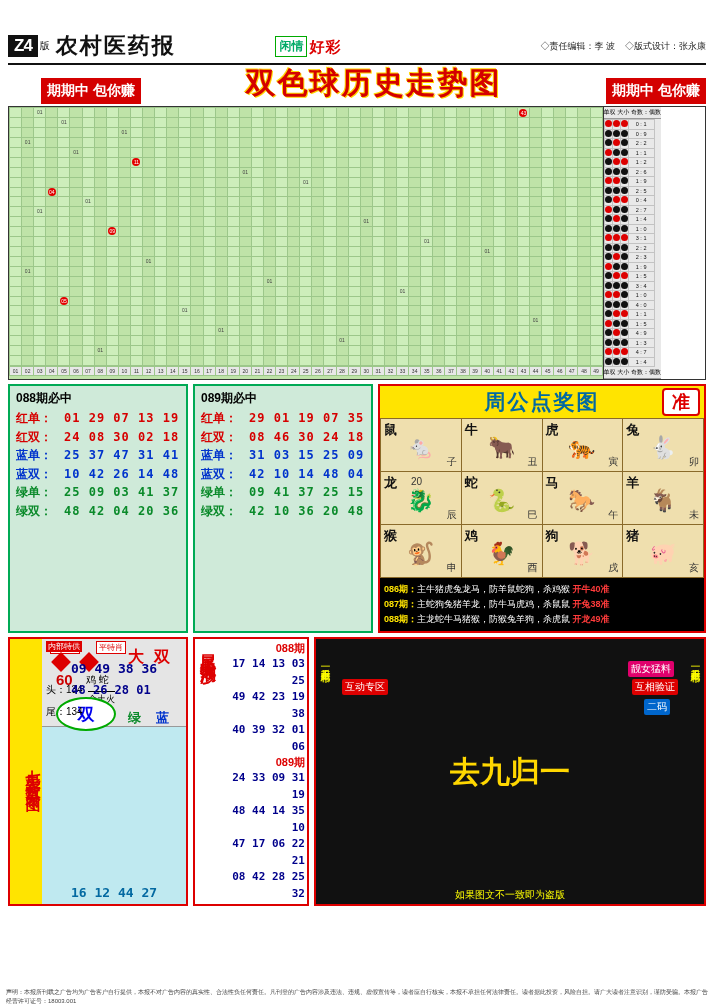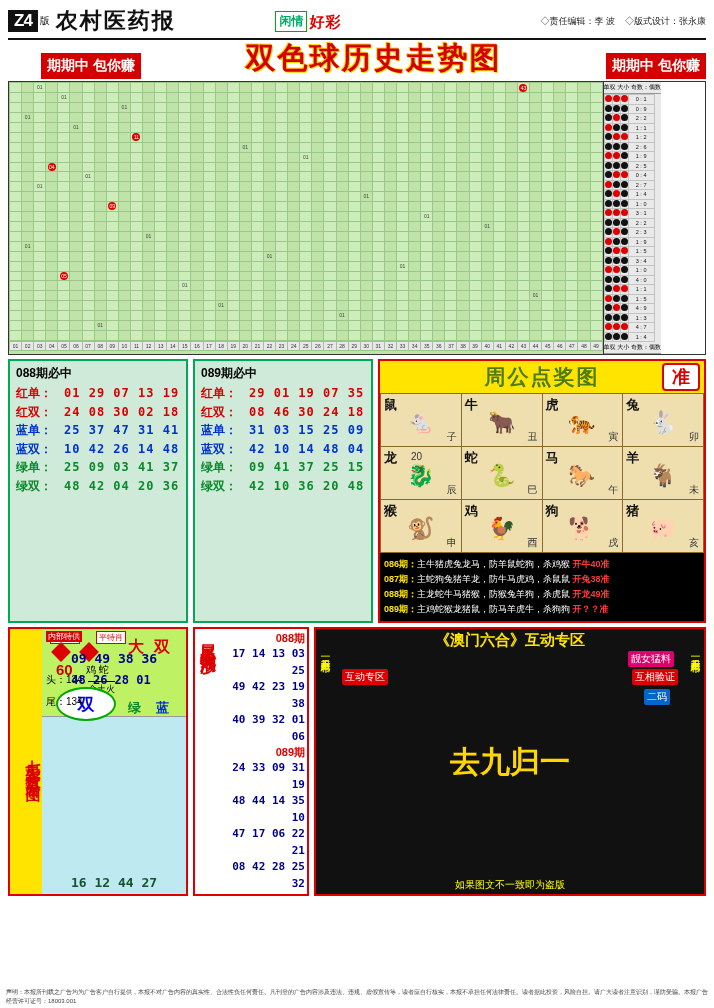--- a/index.html
+++ b/index.html
@@ -7,21 +7,21 @@
   body {
     width: 714px; height: 1008px;
     background: #ffffff;
     font-family: "Liberation Sans", sans-serif;
     position: relative;
     overflow: hidden;
   }
   .page { position:relative; width:714px; height:1008px; background:#fff; padding:6px 8px; }
 
   
-  .masthead { display:flex; align-items:center; height:34px; border-bottom:2px solid #111; padding-bottom:2px; }
+  .masthead { display:flex; align-items:center; height:34px; border-bottom:2px solid #111; padding-bottom:2px;margin-top:25px; }
   .z4 { background:#111; color:#fff; font-weight:bold; font-size:17px; padding:1px 6px; letter-spacing:-1px; }
   .ban { font-size:10px; color:#111; margin-left:2px; }
   .paper-name { font-size:22px; font-weight:bold; color:#111; margin-left:6px; letter-spacing:2px; font-family:"DejaVu Serif", serif; }
   .mast-mid { margin-left:auto; margin-right:auto; display:flex; align-items:flex-end; }
   .mid-box { border:1px solid #0a0; padding:1px 3px; font-size:12px; color:#0a6; font-weight:bold; }
   .mid-red { color:#d00; font-size:15px; font-weight:bold; margin-left:2px; letter-spacing:1px; }
   .mast-right { margin-left:auto; font-size:9px; color:#222; display:flex; gap:10px; }
 
   
   .titlebar { display:flex; align-items:flex-end; height:36px; margin-top:3px; gap:4px;margin-left:33px; }
@@ -54,52 +54,52 @@
   
   .mid { display:flex; gap:5px; margin-top:4px; }
   .numbox { background:#cfead9; border:2px solid #0a5; width:180px; padding:4px 6px; }
   .numbox .hd { font-size:12px; font-weight:bold; color:#000; margin-bottom:3px; }
   .nrow { display:flex; align-items:baseline; font-size:12px; margin:1.5px 0; }
   .nlab { width:48px; font-weight:bold; }
   .nval { font-weight:bold; font-family:"DejaVu Sans Mono", monospace; letter-spacing:1px; }
   .red { color:#d60000; } .blue { color:#0033cc; } .green { color:#0a8a2a; }
 
   .zgbox { flex:1; border:2px solid #d00; background:#f7e9b0; position:relative; }
-  .zg-title { background:#ffe400; color:#4d7c0f; font-size:21px; font-weight:bold; text-align:center;
+  .zg-title { background:#ffe400; color:#0369a1; font-size:21px; font-weight:bold; text-align:center;
               padding:2px 0; letter-spacing:2px; font-family:"DejaVu Serif",serif; }
   .zg-badge { position:absolute; right:4px; top:2px; background:#fff; color:#d00; border:2px solid #d00;
               border-radius:4px; font-size:18px; font-weight:bold; padding:0 8px; }
   .zodiac { display:grid; grid-template-columns:repeat(4,1fr); gap:1px; background:#8a6a2a; padding:1px; }
   .zcell { background:#efdfae; height:52px; position:relative; }
   .zname { position:absolute; left:3px; top:2px; font-size:13px; font-weight:bold; color:#111; font-family:"DejaVu Serif",serif; }
   .zbranch { position:absolute; right:4px; bottom:2px; font-size:10px; color:#333; }
   .zart { position:absolute; left:50%; top:55%; transform:translate(-50%,-50%); font-size:22px; color:#6b4a10; }
   .zg-lines { background:#000; padding:3px 4px; }
   .zline { font-size:9px; color:#fff; margin:2px 0; white-space:nowrap; }
   .zline b { color:#ffe400; }
   .zline .hit { color:#ff3b3b; font-weight:bold; }
 
   
   .lower { display:flex; gap:5px; margin-top:4px; }
   .sevenstar { width:180px; border:2px solid #d00; background:#f2f2b8; display:flex; }
   .ss-left { width:32px; background:#ffe400; color:#d00; font-size:15px; font-weight:bold;
              writing-mode:vertical-rl; text-align:center; letter-spacing:4px; padding-top:4px; font-family:"DejaVu Serif",serif; }
   .ss-right { flex:1; position:relative; background:#bfe9f0; }
-  .ss-top { background:#bef264; height:88px; position:relative; border-bottom:1px solid #999; }
+  .ss-top { background:#e5e5e5; height:88px; position:relative; border-bottom:1px solid #999; }
   .ss-tag { position:absolute; font-size:8px; color:#d00; border:1px solid #d00; padding:0 2px; background:#fff; }
   .ss-dia { position:absolute; width:14px; height:14px; background:#d00; transform:rotate(45deg); }
   .ss-70 { position:absolute; font-size:15px; font-weight:bold; color:#c00; }
   .ss-ji { position:absolute; font-size:10px; color:#000; }
   .ss-dax { position:absolute; font-size:16px; font-weight:bold; color:#d00; }
   .ss-jin { position:absolute; font-size:9px; color:#000; border-top:1px solid #000; padding-top:1px; }
   .oval { position:absolute; width:60px; height:34px; border:2px solid #0a0; border-radius:50%;
           left:22px; top:6px; text-align:center; line-height:32px; font-size:17px; font-weight:bold; color:#00e; background:#fff;}
   .gb { position:absolute; font-size:13px; font-weight:bold; }
   .ss-nums { position:absolute; bottom:4px; left:0; right:0; text-align:center; font-size:13px;
-             font-weight:bold; color:#14532d; font-family:"DejaVu Sans Mono", monospace; }
+             font-weight:bold; color:#0369a1; font-family:"DejaVu Sans Mono", monospace; }
   .ss-tail { position:absolute; left:4px; font-size:10px; color:#000; }
   .ss-badge { position:absolute; left:4px; top:2px; font-size:8px; color:#fff; background:#d00; padding:0 2px; }
 
   .weibox { width:116px; border:2px solid #d00; background:#fff; position:relative; padding:2px; }
   .wei-v { position:absolute; left:2px; top:2px; font-size:16px; font-weight:bold; color:#d00;
            writing-mode:vertical-rl; letter-spacing:2px; font-family:"DejaVu Serif",serif; }
   .wei-body { margin-left:26px; }
   .wei-hd { color:#d00; font-size:11px; font-weight:bold; text-align:right; }
   .wei-nums { font-size:11px; color:#00008b; font-weight:bold; text-align:right; line-height:1.5;
               font-family:"DejaVu Sans Mono", monospace; }
@@ -1820,21 +1820,20 @@
           <div class="zcell">
             <span class="zname">猪</span>
             <span class="zart">🐖</span>
             <span class="zbranch">亥</span>
           </div>
         </div>
       <div class="zg-lines" id="zglines">
           <div class="zline"><b>086期：</b><span>主牛猪虎兔龙马，防羊鼠蛇狗，杀鸡猴</span> <span class="hit">开牛40准</span></div>
           <div class="zline"><b>087期：</b><span>主蛇狗兔猪羊龙，防牛马虎鸡，杀鼠鼠</span> <span class="hit">开兔38准</span></div>
           <div class="zline"><b>088期：</b><span>主龙蛇牛马猪猴，防猴兔羊狗，杀虎鼠</span> <span class="hit">开龙49准</span></div>
-          <div class="zline"><b>089期：</b><span>主鸡蛇猴龙猪鼠，防马羊虎牛，杀狗狗</span> <span class="hit">开？？准</span></div>
         </div>
     </div>
   </div>
 
   <div class="lower">
 
     <div class="sevenstar">
       <div class="ss-left">七星彩合数分布图</div>
       <div class="ss-right">
         <div class="ss-top">
@@ -1870,21 +1869,20 @@
         <div class="wei-hd">089期</div>
         <div class="wei-nums">24 33 09 31 19</div>
         <div class="wei-nums">48 44 14 35 10</div>
         <div class="wei-nums">47 17 06 22 21</div>
         <div class="wei-nums">08 42 28 25 32</div>
       </div>
     </div>
 
     <div class="rightcol">
       <div class="adbox">
-        <div class="ad-title">《澳门六合》互动专区</div>
         <div class="ad-side" style="left:3px;">一起看 更精彩！</div>
         <div class="ad-side" style="right:3px;">一起看 更精彩！</div>
         <span class="ad-pill" style="left:26px;top:40px;">互动专区</span>
         <span class="ad-pill" style="right:26px;top:40px;">互相验证</span>
         <span class="ad-pill" style="right:30px;top:22px;background:#e0006c;">靓女猛料</span>
         <span class="ad-pill" style="right:34px;top:60px;background:#0066cc;">二码</span>
         <div class="ad-center">
           <div class="ad-big">去九归一</div>
         </div>
         <div class="ad-foot">如果图文不一致即为盗版</div>

